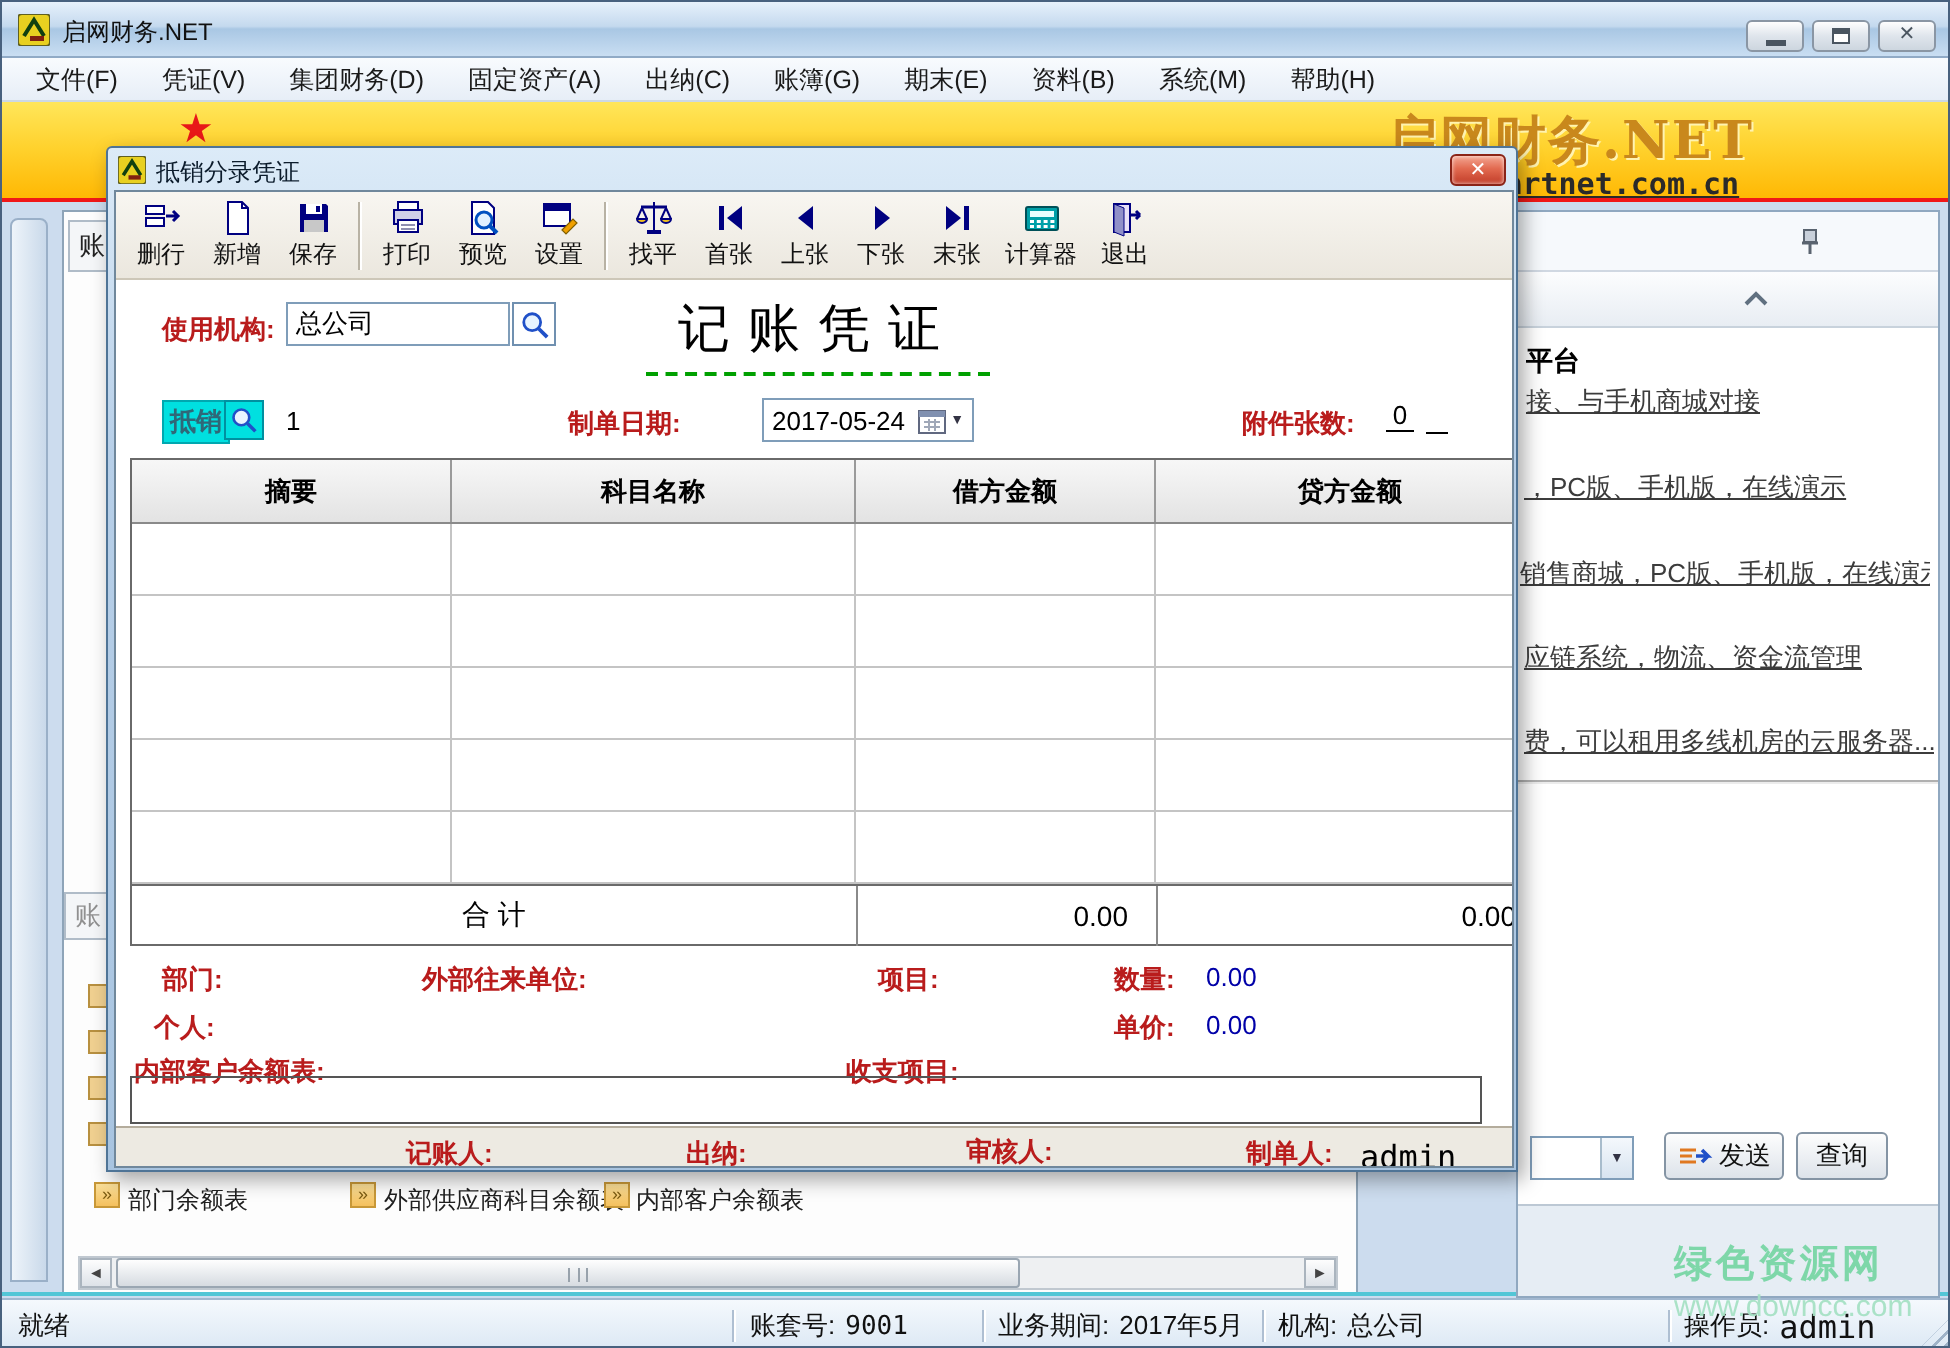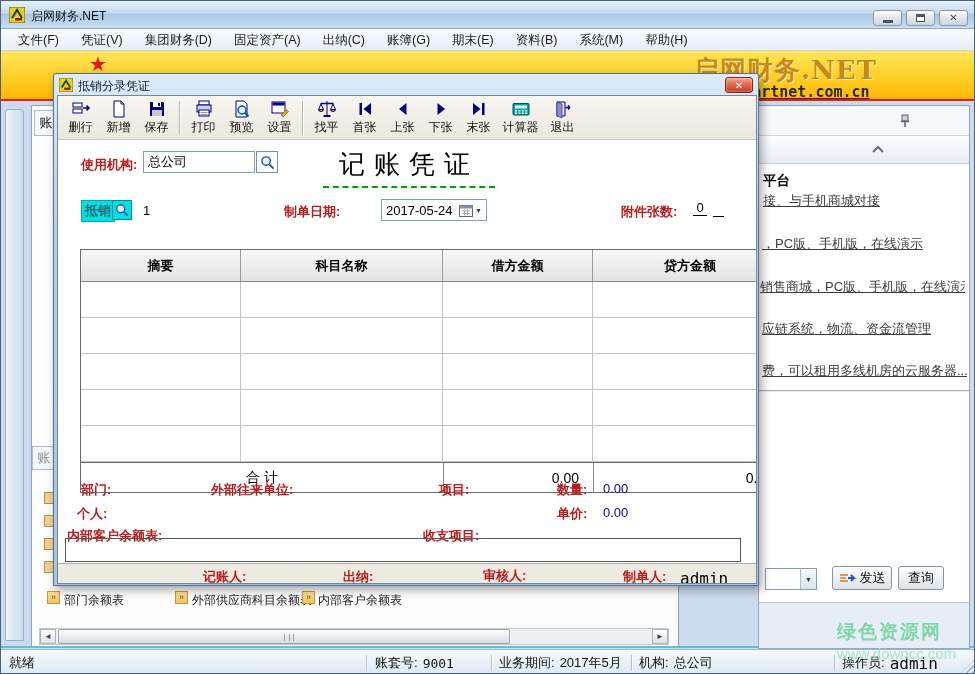--- a/index.html
+++ b/index.html
@@ -107,22 +107,22 @@
     display:flex; align-items:center; padding:0 4px; }
   .magbtn { display:flex; align-items:center; justify-content:center;
     background:#fff; border:1px solid #7090b0; }
   .chip { background:#00e0e0; border:1px solid #00a8b0; color:#2f6878; font-size:13px;
     font-weight:bold; padding:1px 3px; }
   .voucher-title { font-size:26px; letter-spacing:9px; color:#000; text-align:center;
     font-family:Liberation Serif, serif; }
   .green-dashes { border-top:2px dashed #00a000; }
   .uline { display:inline-block; border-bottom:1px solid #000; }
 
-  .vtable { position:absolute; left:22px; top:133px; width:720px; height:244px;
-    border:1px solid #6a6a6a; background:#fff;margin-top:20px; }
+  .vtable { position:absolute; left:7px; top:133px; width:720px; height:244px;
+    border:1px solid #6a6a6a; background:#fff; }
   .vhead { display:flex; height:32px; background:linear-gradient(#f7f7f7,#e3e3e3);
     border-bottom:1px solid #8a8a8a; margin-right:12px; }
   .hc { display:flex; align-items:center; justify-content:center; font-size:13px;
     font-weight:bold; border-right:1px solid #9a9a9a; }
   .vrow { display:flex; height:36px; margin-right:12px; }
   .vc { border-right:1px solid #c4c4c4; border-bottom:1px solid #c4c4c4; }
   .c1 { width:160px; } .c2 { width:202px; } .c3 { width:150px; } .c4 { flex:1; border-right:none; }
   .vtotal { display:flex; height:31px; border-top:1px solid #6a6a6a; margin-right:12px;
     align-items:center; font-size:14px; }
   .vscroll { position:absolute; right:0; top:0; bottom:0; width:12px; background:#efefef;

